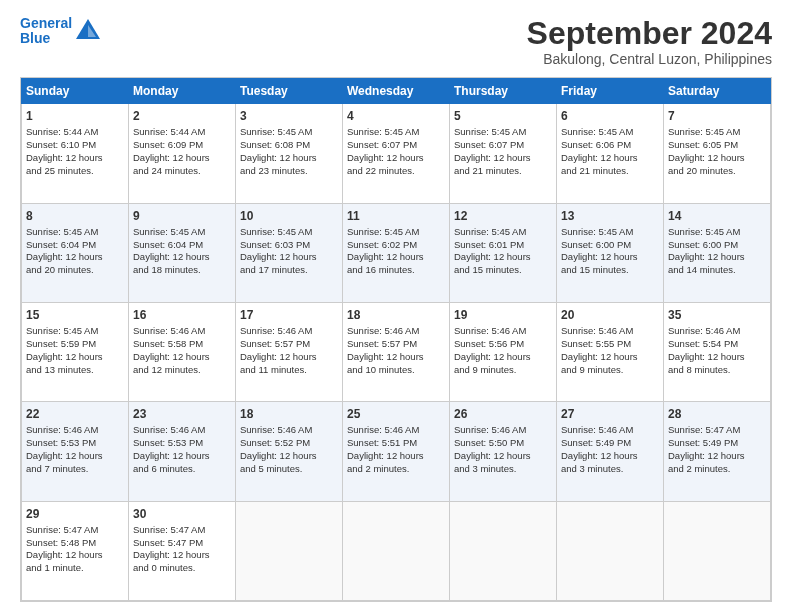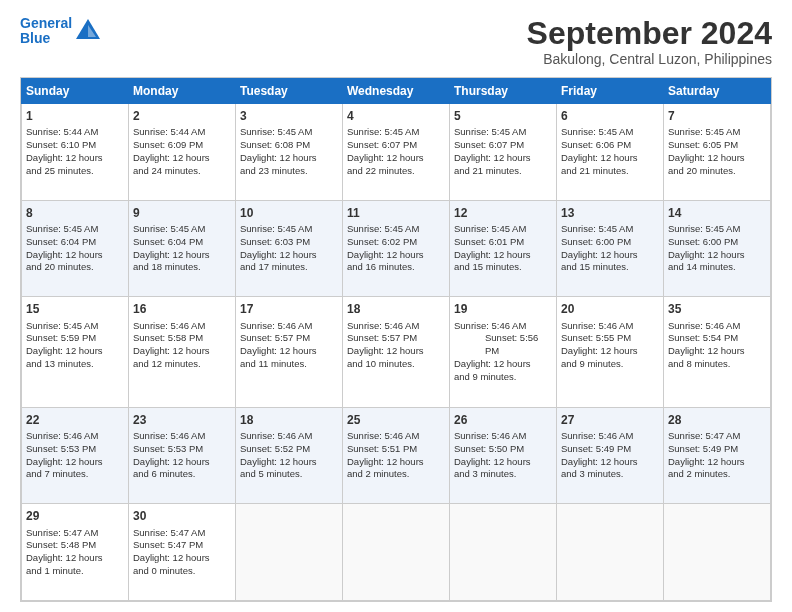--- a/index.html
+++ b/index.html
@@ -261,21 +261,21 @@
             <td>
               <span class="day-num">18</span>
               <span style="display: block;">Sunrise: 5:46 AM</span>
               <span style="display: block;">Sunset: 5:57 PM</span>
               <span style="display: block;">Daylight: 12 hours</span>
               <span style="display: block;">and 10 minutes.</span>
             </td>
             <td>
               <span class="day-num">19</span>
               <span style="display: block;">Sunrise: 5:46 AM</span>
-              <span style="display: block; margin-left: 31px;">Sunset: 5:56 PM</span>
+              <span style="display: block;">Sunset: 5:56 PM</span>
               <span style="display: block;">Daylight: 12 hours</span>
               <span style="display: block;">and 9 minutes.</span>
             </td>
             <td>
               <span class="day-num">20</span>
               <span style="display: block;">Sunrise: 5:46 AM</span>
               <span style="display: block;">Sunset: 5:55 PM</span>
               <span style="display: block;">Daylight: 12 hours</span>
               <span style="display: block;">and 9 minutes.</span>
             </td>

